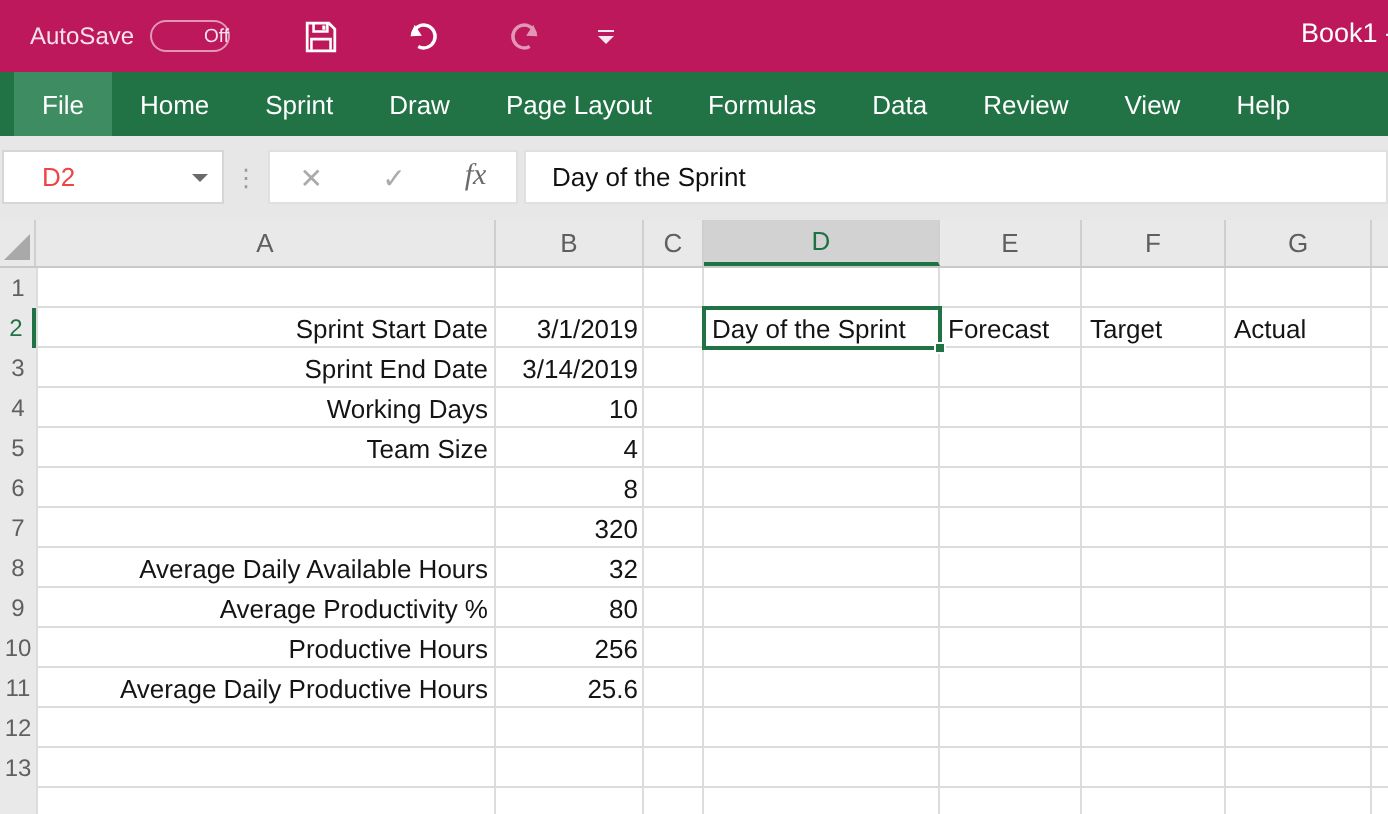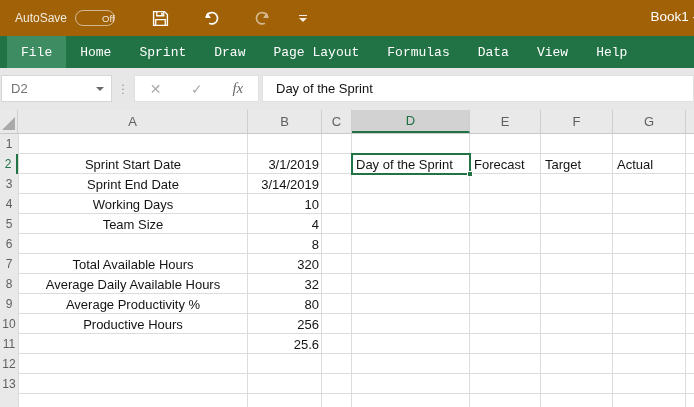--- a/index.html
+++ b/index.html
@@ -5,21 +5,21 @@
   * { margin:0; padding:0; box-sizing:border-box; }
   body { font-family:"Liberation Sans", sans-serif; }
   #app {
     position:relative; width:694px; height:407px; overflow:hidden;
     background:#ffffff; font-size:13px; color:#202020;
   }
 
   
   .titlebar {
     position:absolute; left:0; top:0; width:694px; height:36px;
-    background:#a16207; display:flex; align-items:center; color:#fff;
+    background:#be185d; display:flex; align-items:center; color:#fff;
   }
   .autosave-label { margin-left:15px; font-size:12px; color:rgba(255,255,255,.87); }
   .autosave-toggle {
     margin-left:8px; width:40px; height:16px; border:1px solid rgba(255,255,255,.55);
     border-radius:9px; display:flex; align-items:center; cursor:default;
   }
   .autosave-dot { width:8px; height:8px; border-radius:50%; background:rgba(255,255,255,.75); margin-left:4px; }
   .autosave-state { font-size:9.5px; margin-left:22px; color:rgba(255,255,255,.87);text-align:right; }
   .qat { display:flex; align-items:center; margin-left:28px; }
   .qat-btn { width:34px; height:26px; display:flex; align-items:center; justify-content:center; }
@@ -30,35 +30,35 @@
   .caret-tri { width:0; height:0; border-left:4px solid transparent; border-right:4px solid transparent; border-top:4px solid rgba(255,255,255,.9); }
   .book-title { position:absolute; right:-3px; top:9px; font-size:13.5px; color:#fff; white-space:nowrap; }
 
   
   .tabrow {
     position:absolute; left:0; top:36px; width:694px; height:32px;
     background:#217346; display:flex; align-items:stretch; padding-left:7px;
   }
   .tab {
     color:#fff; font-size:13px; display:flex; align-items:center;
-    padding:0 14px; cursor:default; white-space:nowrap;font-family:Liberation Mono, monospace;
+    padding:0 14px; cursor:default; white-space:nowrap;
   }
   .tab.active { background:#3e8c62; }
 
   
   .strip1 { position:absolute; left:0; top:68px; width:694px; height:4px; background:#e7e7e7; }
   .formulabar {
     position:absolute; left:0; top:72px; width:694px; height:33px;
     background:#e7e7e7; display:flex; align-items:center;
   }
   .namebox {
     margin-left:1px; width:111px; height:27px; background:#fff;
     border:1px solid #d6d6d6; display:flex; align-items:center; position:relative;
   }
-  .namebox-text { margin-left:9px; font-size:13px; color:#737373; }
+  .namebox-text { margin-left:19px; font-size:13px; color:#ef4444; }
   .namebox-caret { position:absolute; right:7px; top:11px; width:0; height:0;
     border-left:4px solid transparent; border-right:4px solid transparent; border-top:4px solid #6a6a6a; }
   .fb-dots { width:22px; text-align:center; color:#9a9a9a; font-size:12px; letter-spacing:0; }
   .fb-buttons {
     width:125px; height:27px; background:#fff; border:1px solid #e0e0e0;
     display:flex; align-items:center; justify-content:space-around;
   }
   .fb-x, .fb-check { color:#ababab; font-size:14px; }
   .fb-fx { color:#6a6a6a; font-family:"Liberation Serif", serif; font-style:italic; font-size:15px; }
   .fb-input {
@@ -91,21 +91,21 @@
   .rail {
     position:absolute; left:0; top:0; width:18px; height:273px; background:#e9e9e9;
   }
   .rown {
     width:18px; height:20px; display:flex; align-items:center; justify-content:center;
     font-size:12px; color:#5f5f5f;
   }
   .rown.sel { color:#217346; border-right:2px solid #217346; font-weight:400; }
   .vline { position:absolute; top:0; width:1px; height:273px; background:#dcdcdc; }
   .cell { position:absolute; height:17px; line-height:17px; white-space:nowrap; overflow:hidden; font-size:13px; color:#141414; }
-  .cell.a { left:22px; width:222px; text-align:center; }
+  .cell.a { left:22px; width:222px; text-align:right; }
   .cell.b { left:249px; width:70px; text-align:right; }
   .selcell {
     position:absolute; left:351px; top:19px; width:120px; height:22px;
     border:2px solid #217346; background:#fff; z-index:3;
     display:flex; align-items:center; padding-left:3px; font-size:13px; color:#141414;
     white-space:nowrap; overflow:visible;
   }
   .fill-handle {
     position:absolute; right:-4px; bottom:-4px; width:6px; height:6px;
     background:#217346; border:1px solid #fff;
@@ -152,20 +152,21 @@
   </div>
 
   <div class="tabrow">
     <div class="tab active">File</div>
     <div class="tab">Home</div>
     <div class="tab">Sprint</div>
     <div class="tab">Draw</div>
     <div class="tab">Page Layout</div>
     <div class="tab">Formulas</div>
     <div class="tab">Data</div>
+    <div class="tab">Review</div>
     <div class="tab">View</div>
     <div class="tab">Help</div>
   </div>
 
   <div class="strip1"></div>
 
   <div class="formulabar">
     <div class="namebox">
       <span class="namebox-text">D2</span>
       <div class="namebox-caret"></div>
@@ -219,24 +220,24 @@
       <div class="rown">10</div>
       <div class="rown">11</div>
       <div class="rown">12</div>
       <div class="rown">13</div>
     </div>
 
     <div class="cell a" style="top:22px">Sprint Start Date</div>
     <div class="cell a" style="top:42px">Sprint End Date</div>
     <div class="cell a" style="top:62px">Working Days</div>
     <div class="cell a" style="top:82px">Team Size</div>
-    <div class="cell a" style="top:122px">Total Available Hours</div>
     <div class="cell a" style="top:142px">Average Daily Available Hours</div>
     <div class="cell a" style="top:162px">Average Productivity %</div>
     <div class="cell a" style="top:182px">Productive Hours</div>
+    <div class="cell a" style="top:202px">Average Daily Productive Hours</div>
 
     <div class="cell b" style="top:22px">3/1/2019</div>
     <div class="cell b" style="top:42px">3/14/2019</div>
     <div class="cell b" style="top:62px">10</div>
     <div class="cell b" style="top:82px">4</div>
     <div class="cell b" style="top:102px">8</div>
     <div class="cell b" style="top:122px">320</div>
     <div class="cell b" style="top:142px">32</div>
     <div class="cell b" style="top:162px">80</div>
     <div class="cell b" style="top:182px">256</div>

